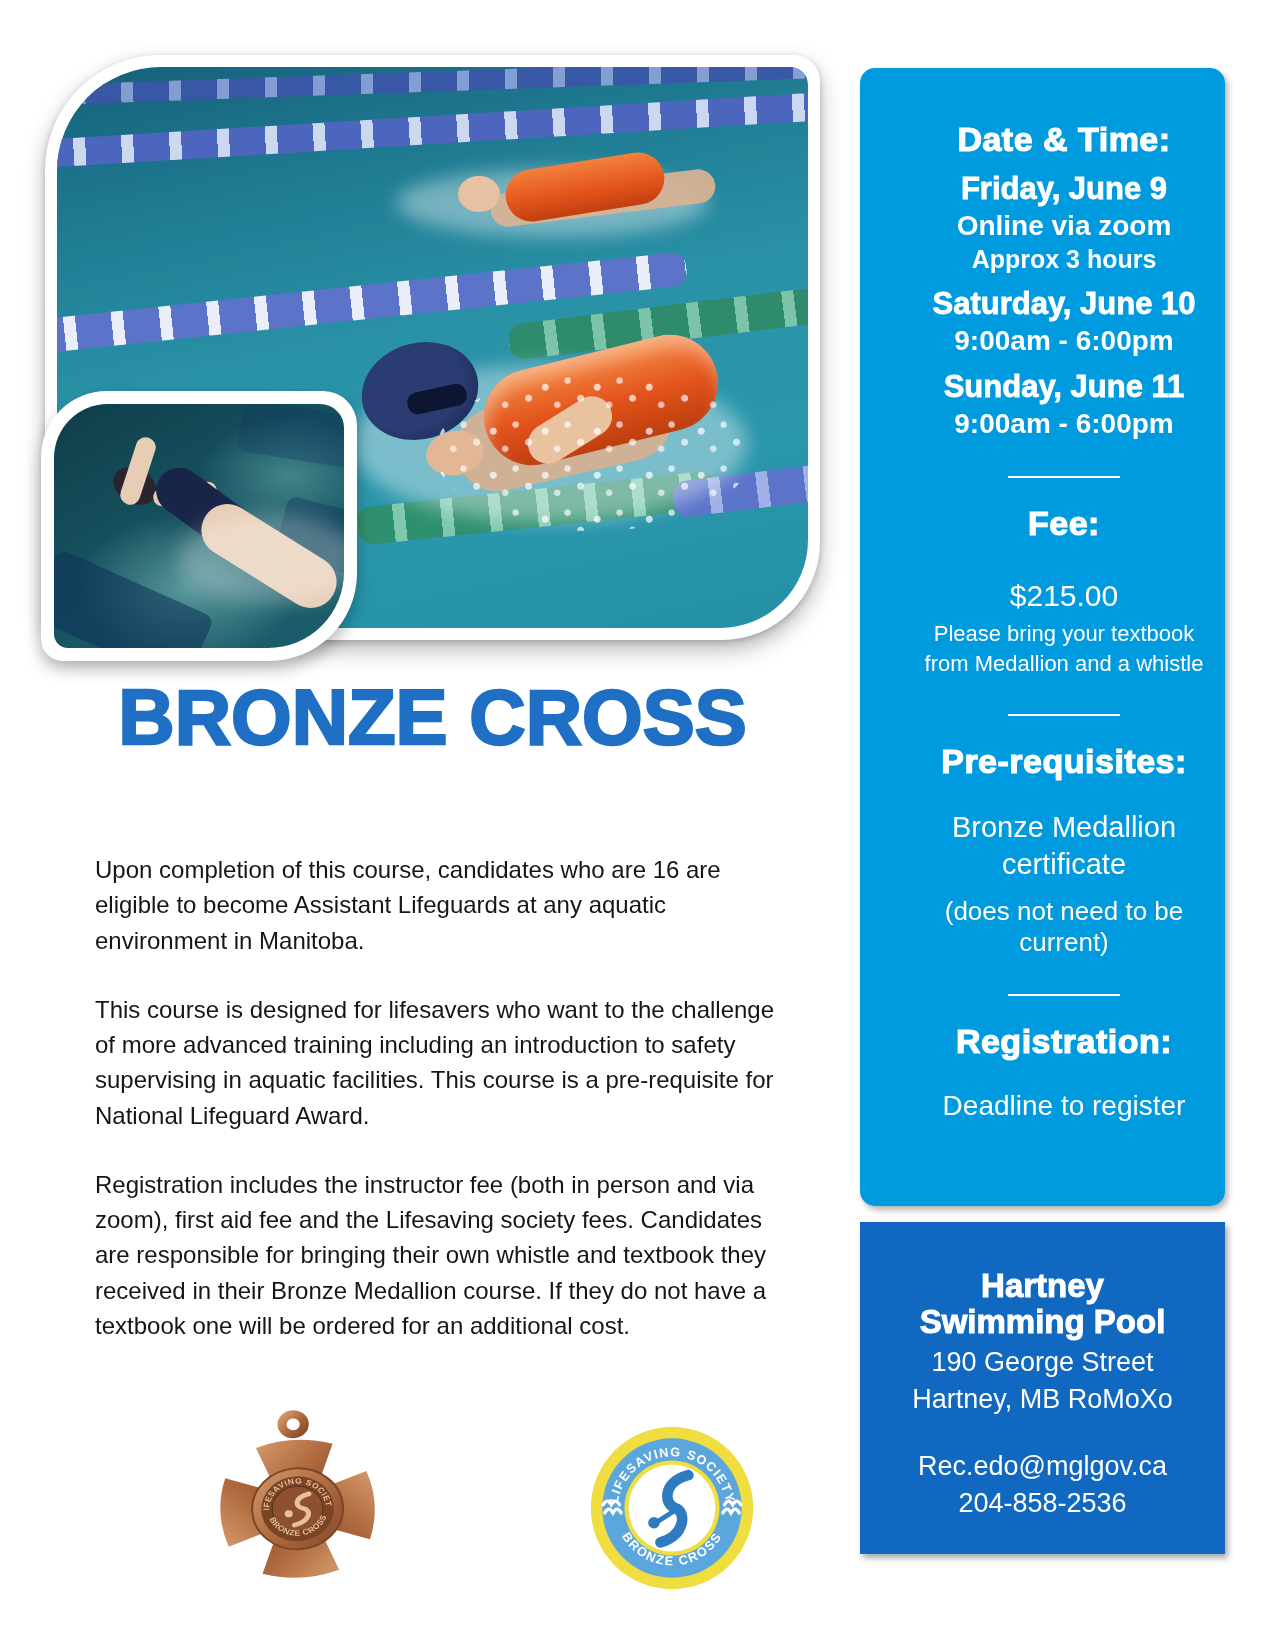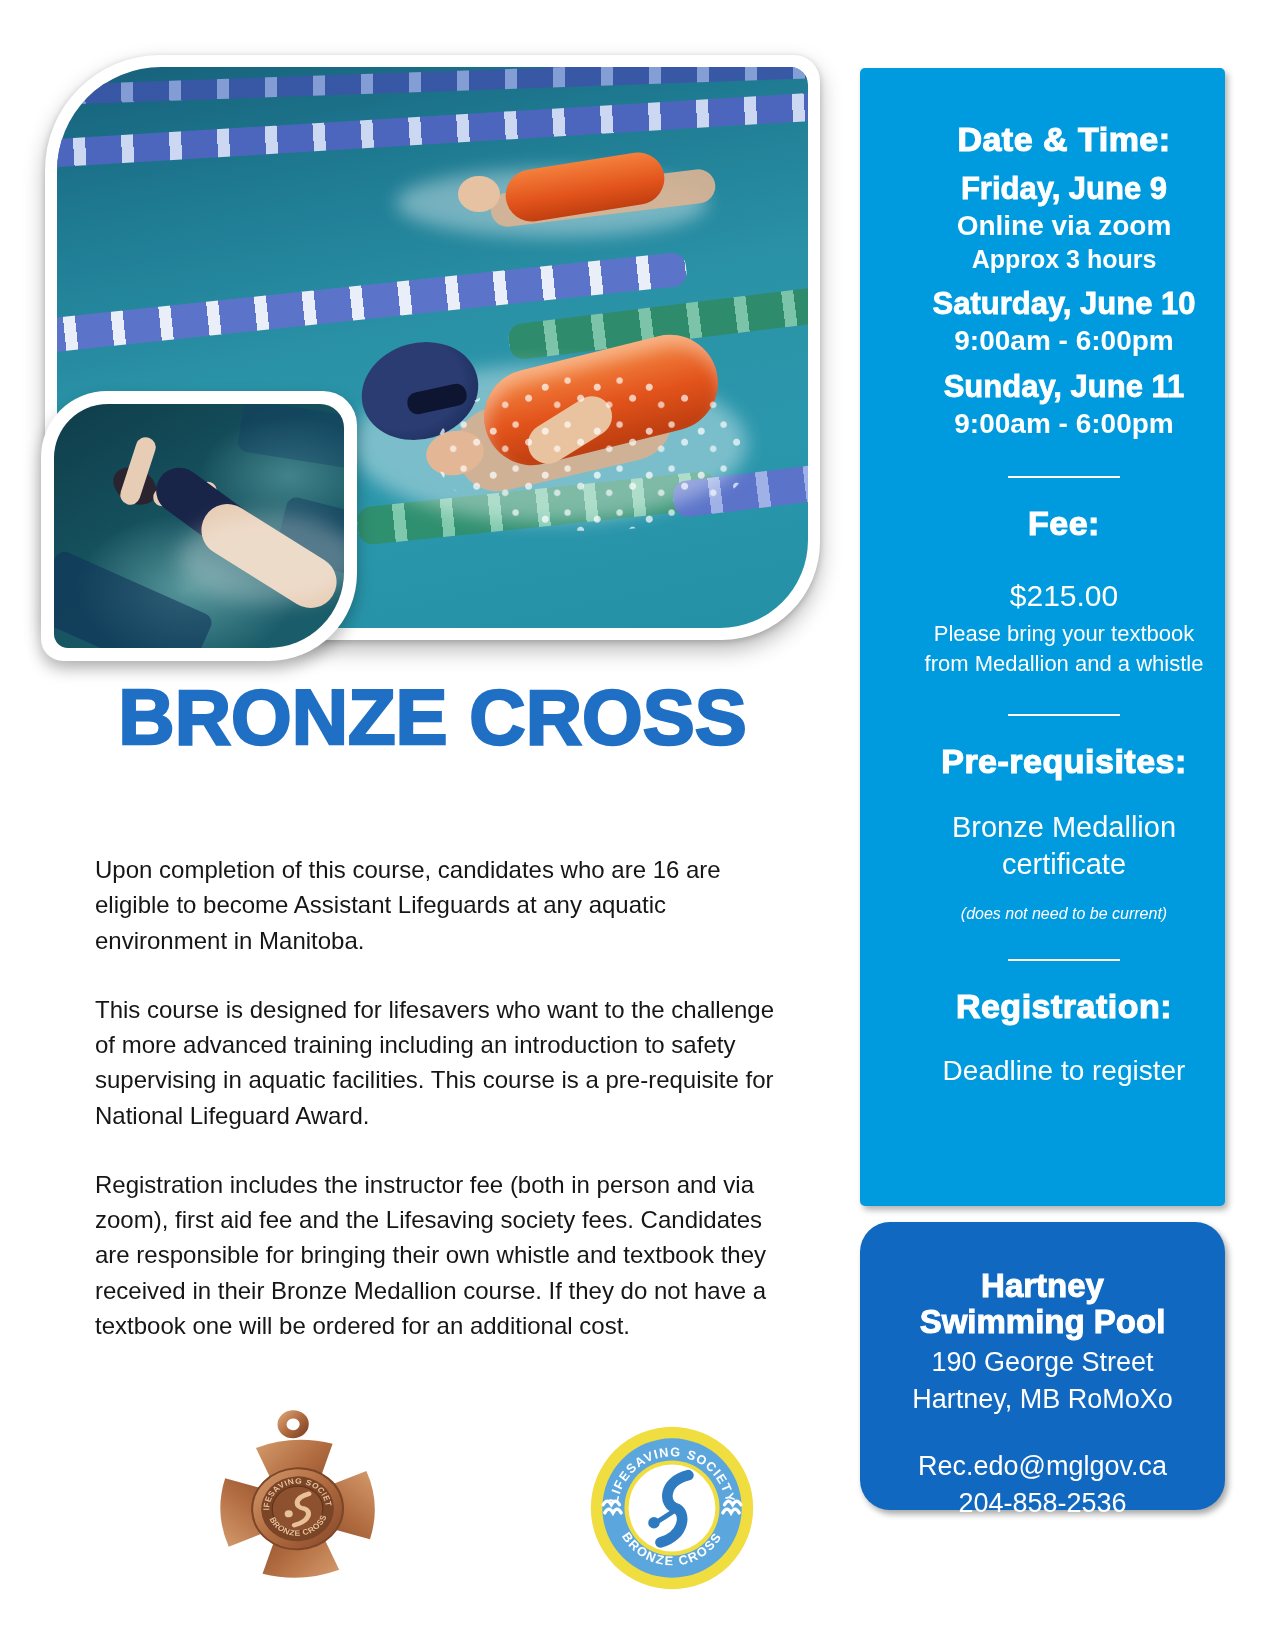--- a/index.html
+++ b/index.html
@@ -75,39 +75,39 @@
 
   
   .title{position:absolute;left:45px;top:672px;width:775px;margin:0;text-align:center;
      font-size:78px;font-weight:bold;color:#1f6fc4;letter-spacing:0px;
      -webkit-text-stroke:2.5px #1f6fc4;}
   .body-text{position:absolute;left:95px;top:852px;width:692px;color:#161616;}
   .body-text p{margin:0 0 34px 0;font-size:24px;line-height:1.47;}
 
   
   .sidebar{position:absolute;left:860px;top:68px;width:365px;height:1138px;background:#009ade;
-     color:#fff;text-align:center;border-radius:5px;box-shadow:3px 4px 6px rgba(0,0,0,.3);
+     color:#fff;text-align:center;border-radius:15px;box-shadow:3px 4px 6px rgba(0,0,0,.3);
      box-sizing:border-box;padding-top:52px;padding-left:43px;}
   .sb-heading{font-size:34px;font-weight:bold;-webkit-text-stroke:1.2px #fff;letter-spacing:.5px;}
   .session{margin-top:12px;}
   .session .day{font-size:31px;font-weight:bold;-webkit-text-stroke:.8px #fff;}
   .session .line{font-size:28px;margin-top:3px;font-weight:bold;}
   .session .line.small{font-size:25px;}
   .divider{width:112px;height:2px;background:#fff;margin:36px auto 0;}
   .sb-heading.mt{margin-top:26px;}
   .fee-amount{font-size:30px;margin-top:36px;}
   .fee-note{font-size:22px;line-height:1.35;margin:6px auto 0;width:88%;}
   .prereq-main{font-size:29px;line-height:1.28;margin:28px auto 0;width:70%;}
-  .prereq-note{font-size:16px;margin-top:21px;font-style:italic;}
+  .prereq-note{font-size:26px;margin-top:12px;}
   .reg-line{font-size:28px;line-height:1.35;}
   .reg-block{margin-top:26px;}
 
   
-  .contact-box{position:absolute;left:860px;top:1222px;width:365px;height:288px;background:#1168c0;
-     color:#fff;text-align:center;box-shadow:3px 4px 6px rgba(0,0,0,.35);box-sizing:border-box;padding-top:46px;border-radius:30px;}
+  .contact-box{position:absolute;left:860px;top:1222px;width:365px;height:332px;background:#1168c0;
+     color:#fff;text-align:center;box-shadow:3px 4px 6px rgba(0,0,0,.35);box-sizing:border-box;padding-top:46px;}
   .contact-name{font-size:33px;font-weight:bold;line-height:1.1;-webkit-text-stroke:1px #fff;}
   .contact-line{font-size:27px;margin-top:6px;}
   .contact-gap{height:30px;}
 
   
   .medal{position:absolute;left:196px;top:1408px;width:202px;height:180px;transform:rotate(-3deg);}
   .society-logo{position:absolute;left:590px;top:1426px;width:164px;height:164px;}
 </style>
 </head>
 <body>

